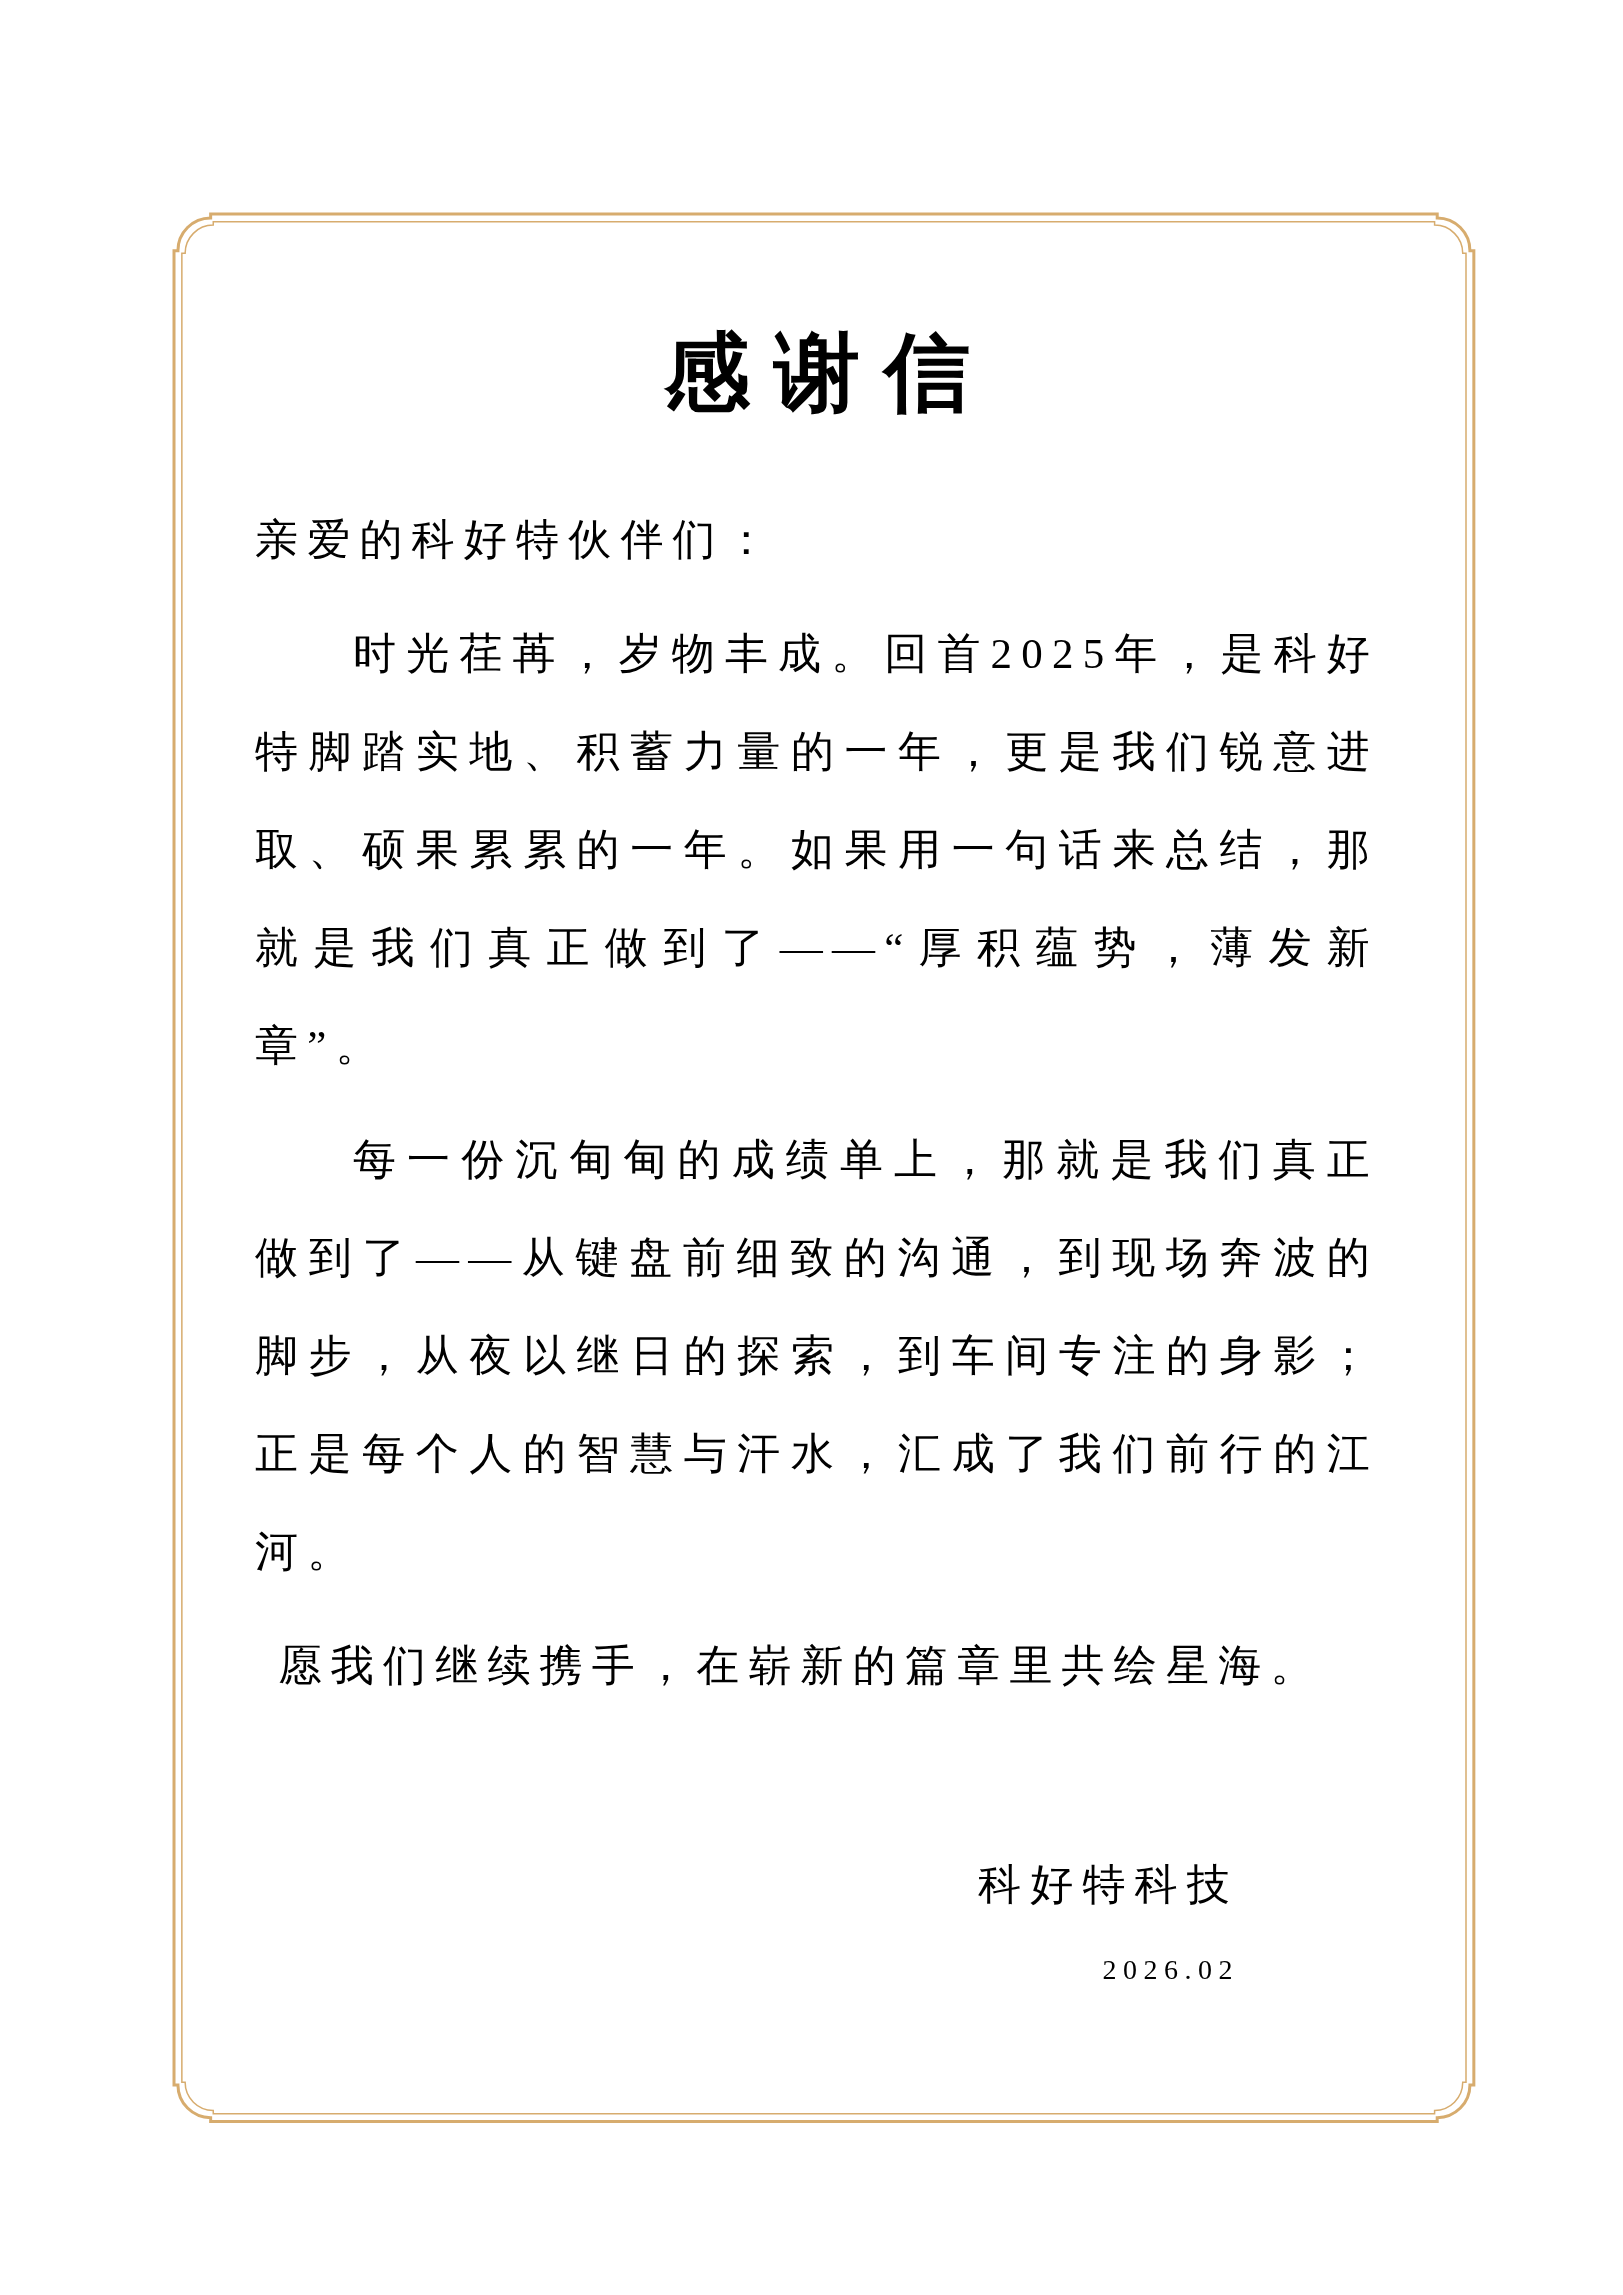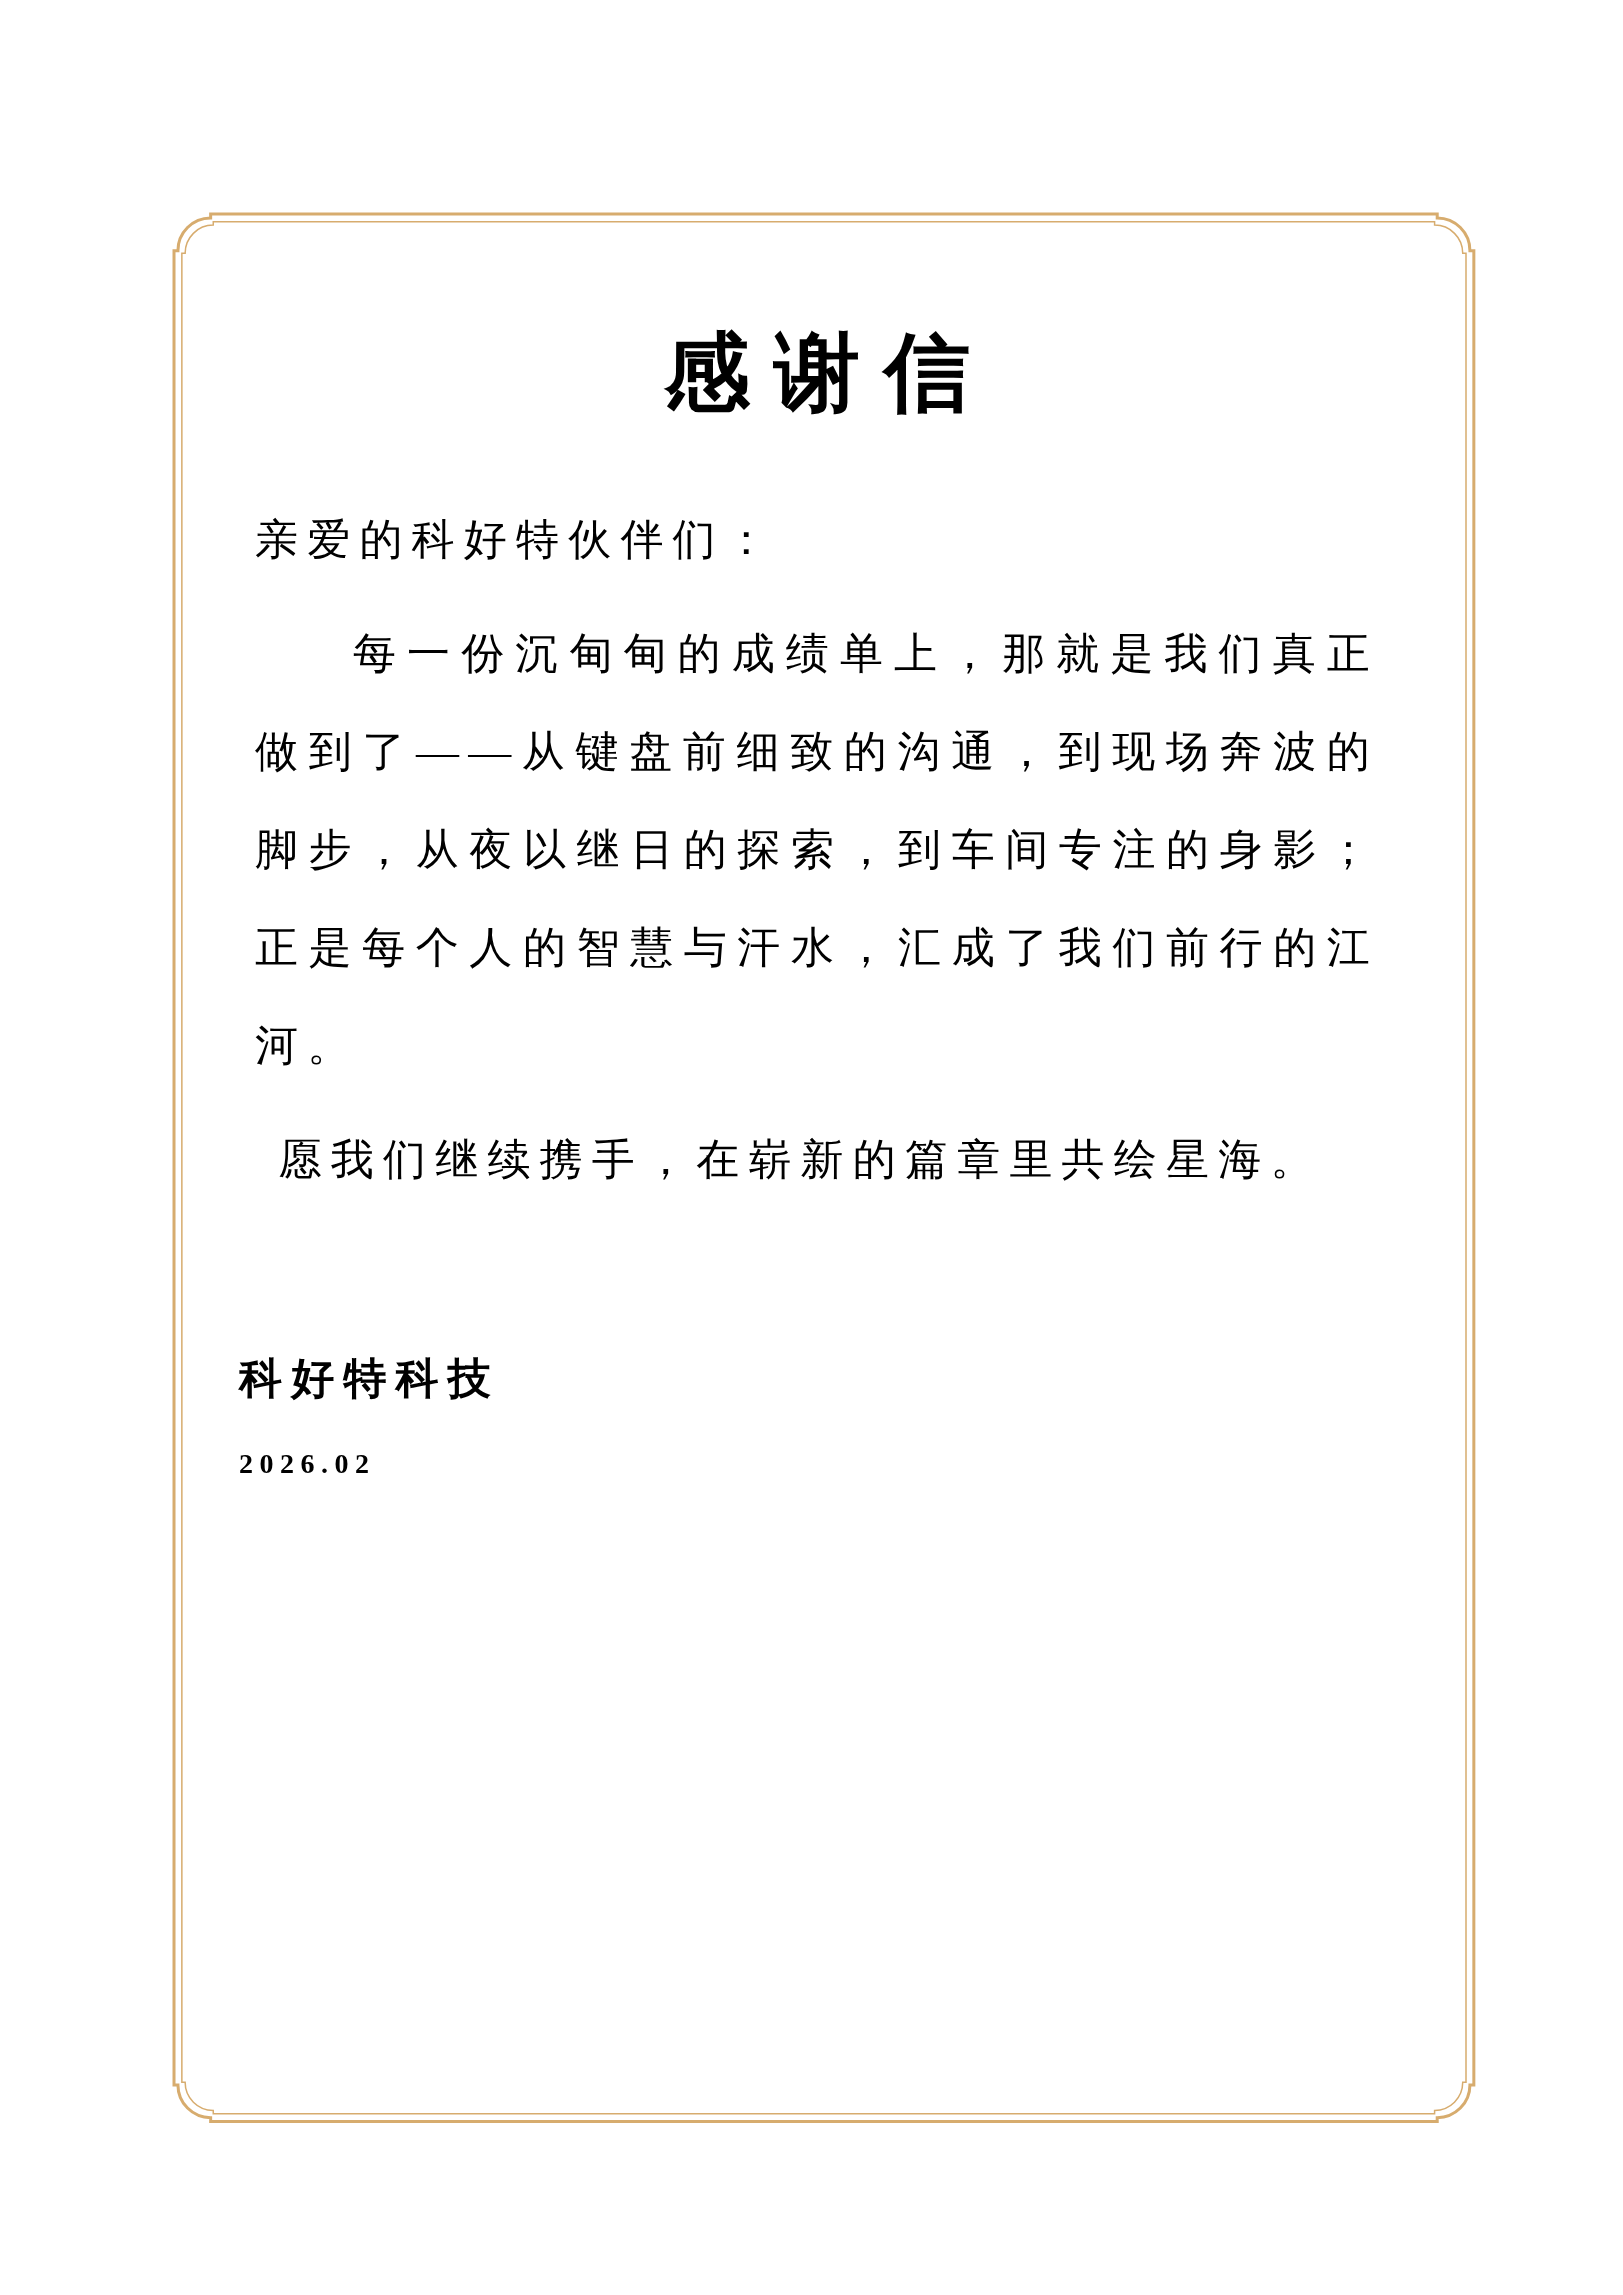--- a/index.html
+++ b/index.html
@@ -54,21 +54,21 @@
     text-align: justify;
   }
   .salutation { margin-bottom: 16.4px !important; }
   .para-1, .para-2 { text-indent: 98px; }
   .para-3 { text-indent: 23.6px; }
   .para-4 { text-indent: 0; }
 
   .signature-block {
     margin-top: 121px;
     padding-right: 156px;
-    font-weight: bold;
+    text-align: right;
   }
   .signature-company {
     font-size: 43px;
     line-height: 98px;
     letter-spacing: 9.2px;
   }
   .signature-date {
     font-size: 28px;
     line-height: 72px;
     letter-spacing: 6.5px;
@@ -83,20 +83,21 @@
     <path class="outer" d="M 322 327 H 2197 l 0 6 A 50 50 0 0 1 2247 383 l 6 0 V 3187 l -6 0 A 50 50 0 0 1 2197 3237 l 0 6 H 322 l 0 -6 A 50 50 0 0 1 272 3187 l -6 0 V 383 l 6 0 A 50 50 0 0 1 322 333 l 0 -6 Z"></path>
     <path class="inner" d="M 326 339 H 2193 l 0 5 A 43 43 0 0 1 2236 387 l 5 0 V 3183 l -5 0 A 43 43 0 0 1 2193 3226 l 0 5 H 326 l 0 -5 A 43 43 0 0 1 283 3183 l -5 0 V 387 l 5 0 A 43 43 0 0 1 326 344 l 0 -5 Z"></path>
   </svg>
 
   <div class="content">
 
     <h1 class="title">感谢信</h1>
 
     <div class="letter-body">
       <p class="salutation">亲爱的科好特伙伴们：</p>
+      <p class="para-1">时光荏苒，岁物丰成。回首2025年，是科好特脚踏实地、积蓄力量的一年，更是我们锐意进取、硕果累累的一年。如果用一句话来总结，那就是我们真正做到了——“厚积蕴势，薄发新章”。</p>
       <p class="para-2">每一份沉甸甸的成绩单上，那就是我们真正做到了——从键盘前细致的沟通，到现场奔波的脚步，从夜以继日的探索，到车间专注的身影；正是每个人的智慧与汗水，汇成了我们前行的江河。</p>
       <p class="para-3">愿我们继续携手，在崭新的篇章里共绘星海。</p>
     </div>
 
     <div class="signature-block">
       <div class="signature-company">科好特科技</div>
       <div class="signature-date">2026.02</div>
     </div>
 
   </div>

